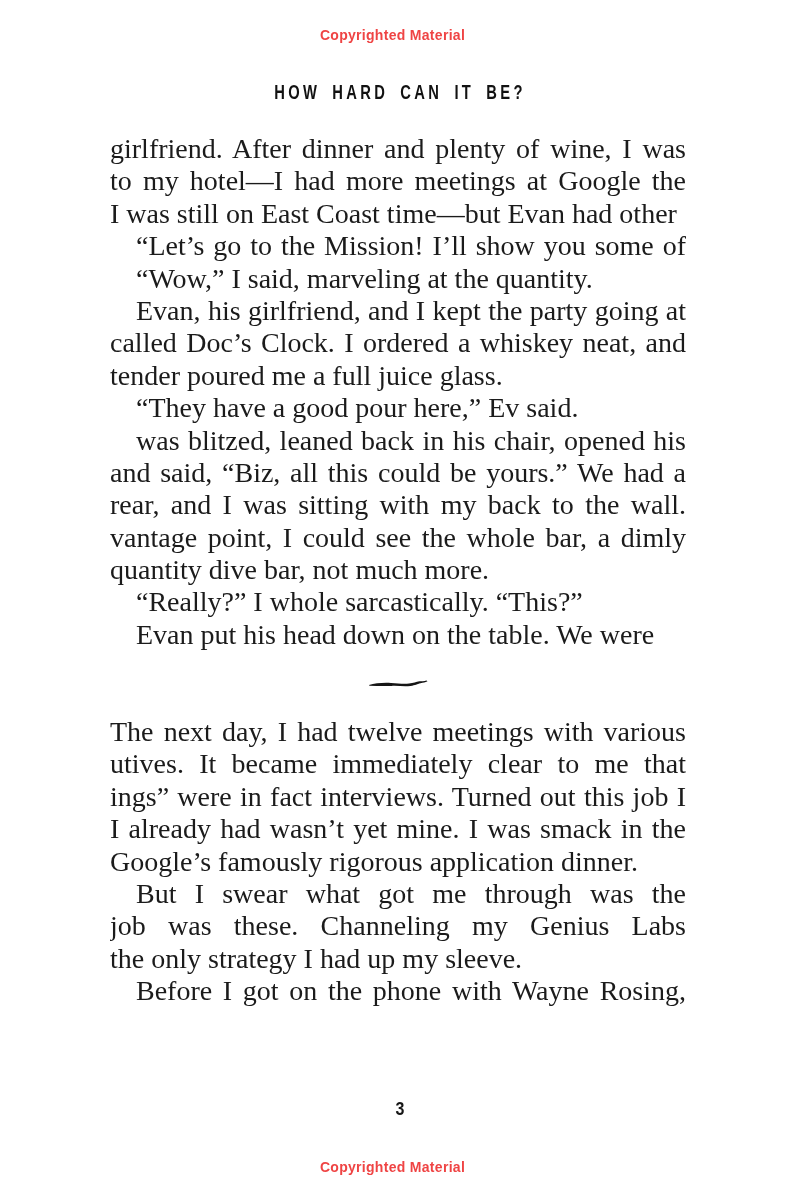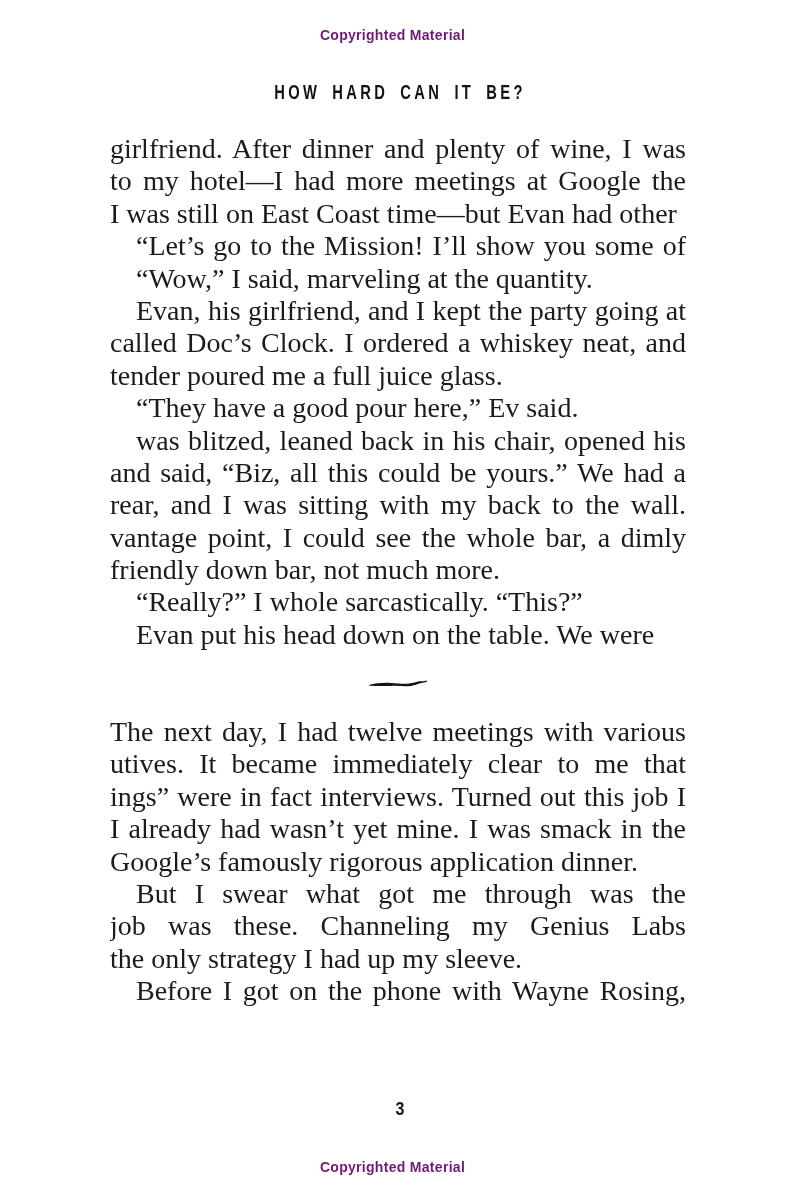--- a/index.html
+++ b/index.html
@@ -16,21 +16,21 @@
     font-family: "Liberation Serif", serif;
   }
   .copyright-notice {
     position: absolute;
     left: 0;
     right: 15px;
     text-align: center;
     font-family: "Liberation Sans", sans-serif;
     font-weight: 700;
     font-size: 14px;
-    color: #701a75;
+    color: #ef4444;
     letter-spacing: 0.3px;
   }
   .copyright-top { top: 27px; }
   .copyright-bottom { top: 1159px; }
 
   .running-head {
     position: absolute;
     top: 84px;
     left: 0;
     right: 0;
@@ -118,21 +118,21 @@
         <div class="line">tender poured me a full juice glass.</div>
       </div>
       <div class="paragraph indent">
         <div class="line">“They have a good pour here,” Ev said.</div>
       </div>
       <div class="paragraph indent">
         <div class="line j">was blitzed, leaned back in his chair, opened his arms wide,</div>
         <div class="line j">and said, “Biz, all this could be yours.” We had a table in the</div>
         <div class="line j">rear, and I was sitting with my back to the wall. From my</div>
         <div class="line j">vantage point, I could see the whole bar, a dimly lit, hipster-</div>
-        <div class="line">friendly down bar, not much more.</div>
+        <div class="line">quantity dive bar, not much more.</div>
       </div>
       <div class="paragraph indent">
         <div class="line">“Really?” I whole sarcastically. “This?”</div>
       </div>
       <div class="paragraph indent">
         <div class="line">Evan put his head down on the table. We were done.</div>
       </div>
   <div class="separator">
     <svg width="60" height="12" viewBox="0 0 60 12" aria-hidden="true">
       <path fill="#151515" d="

